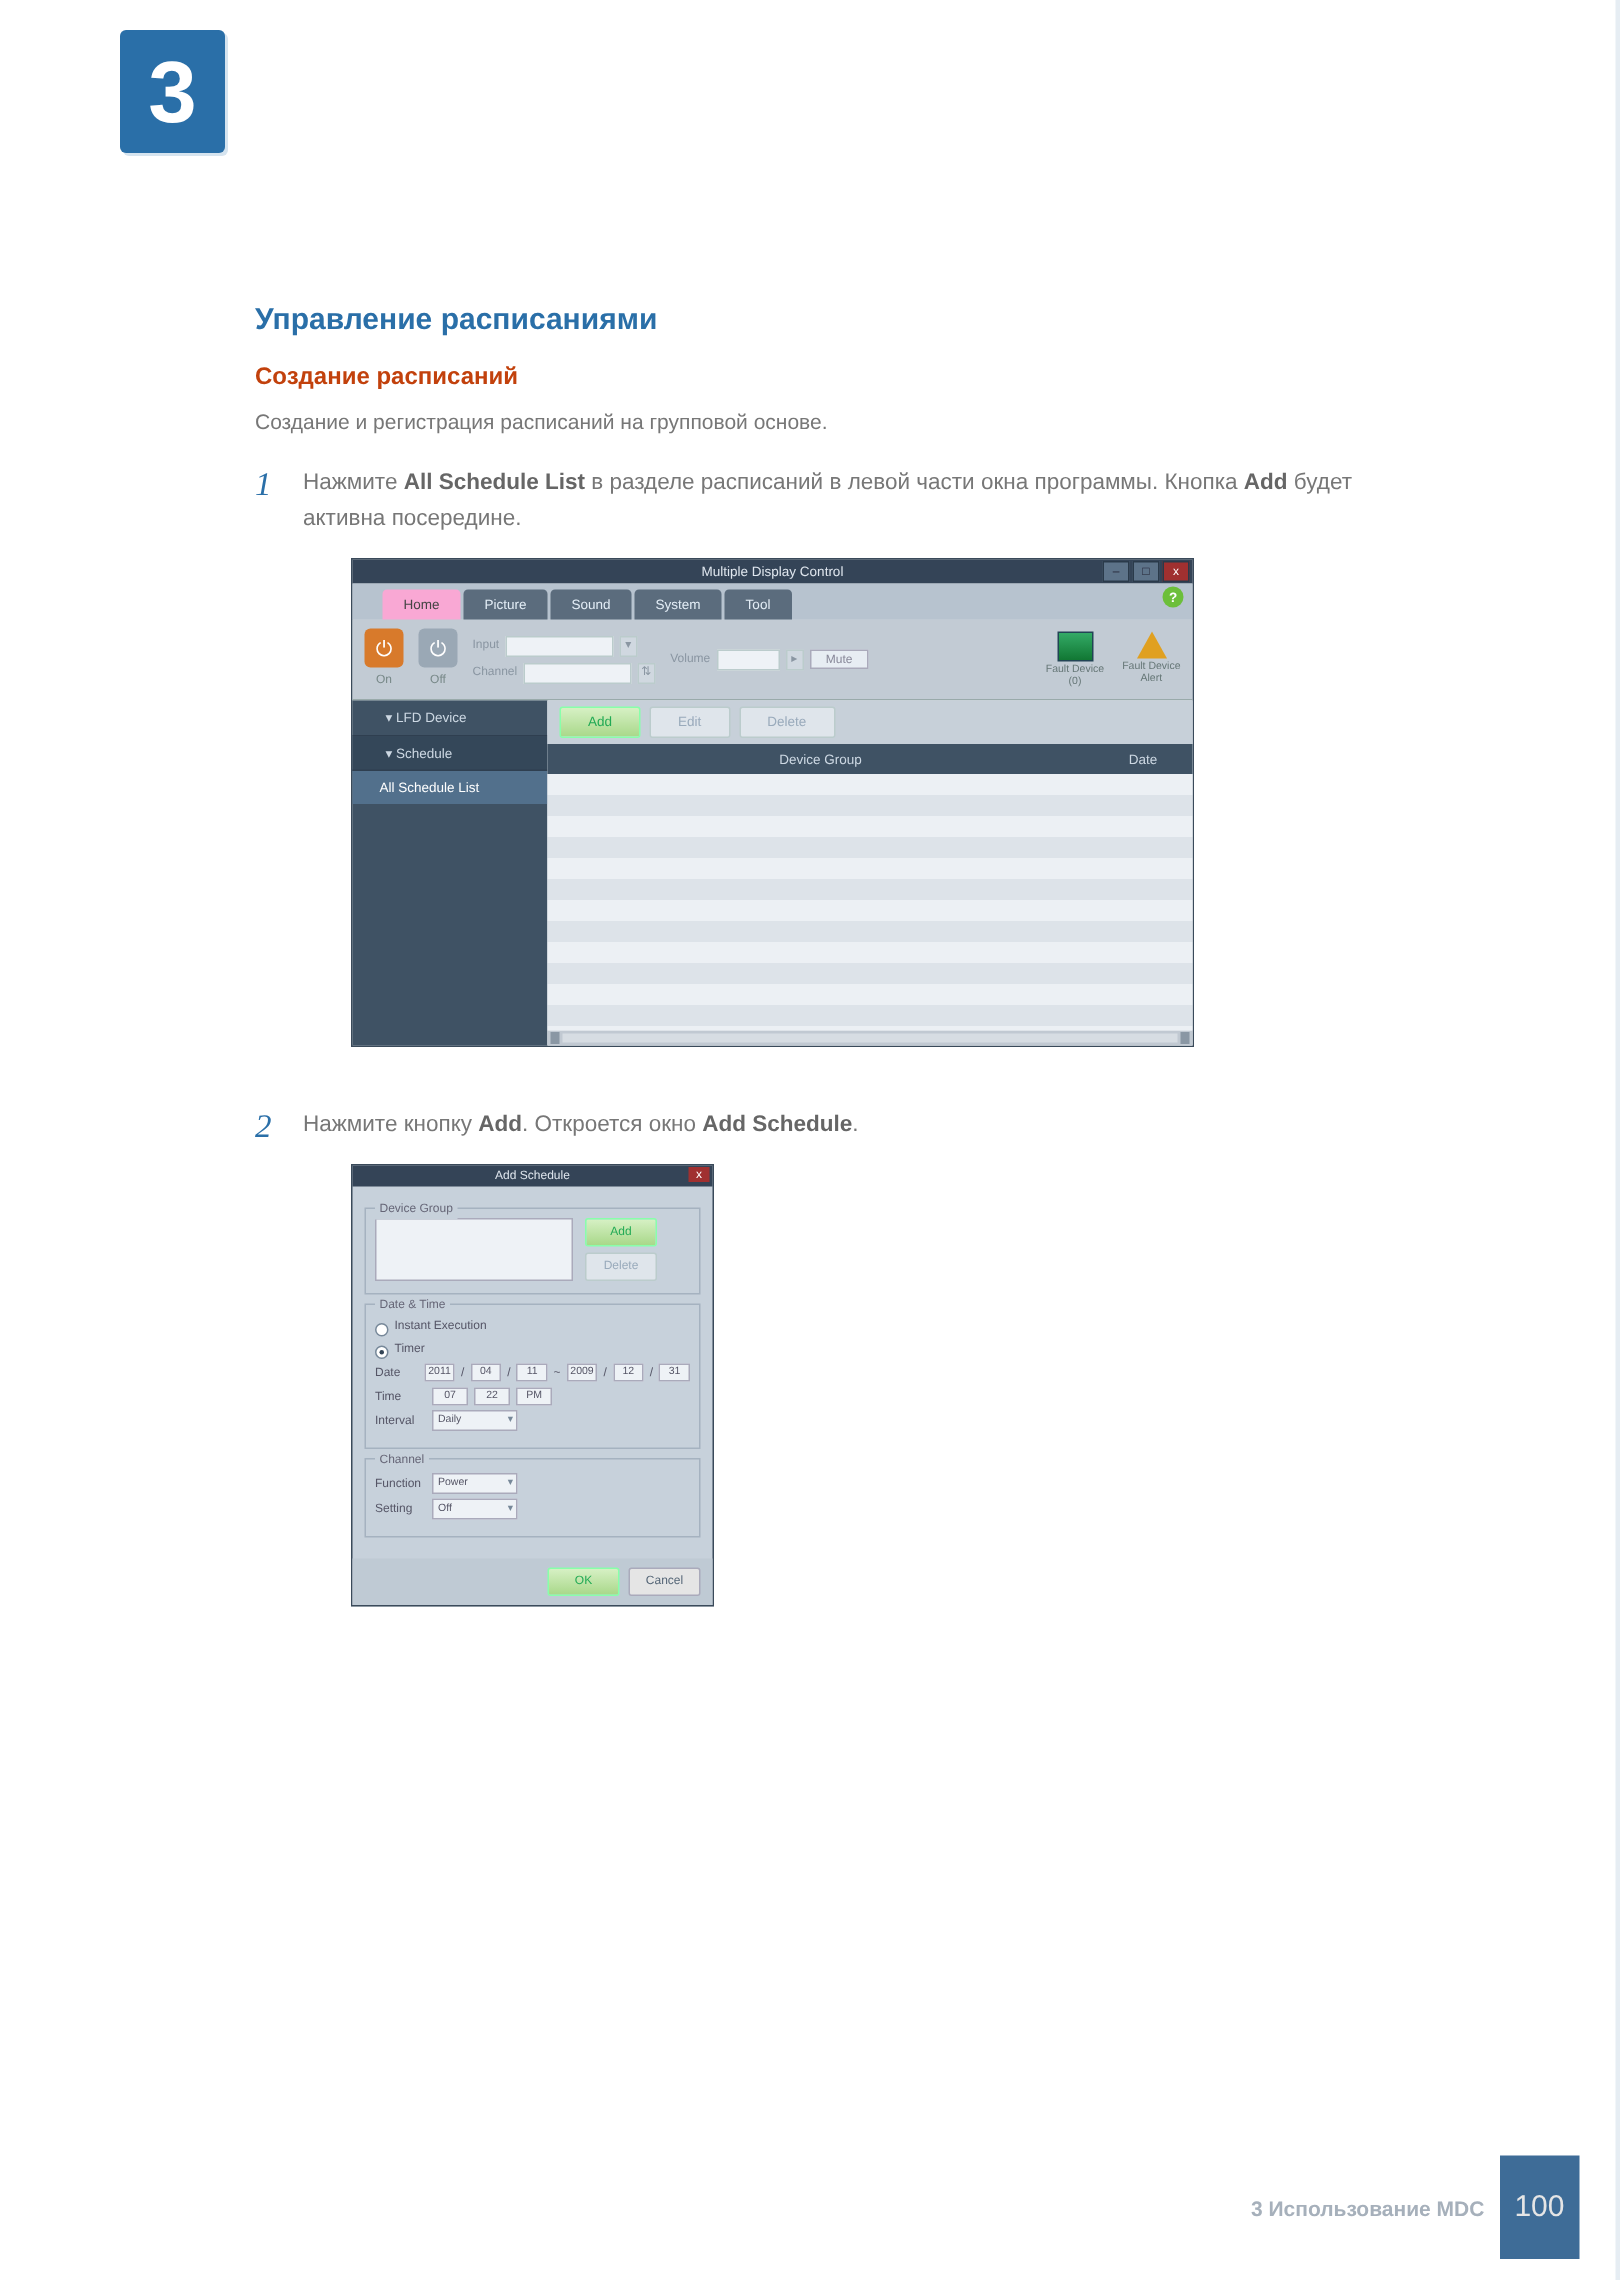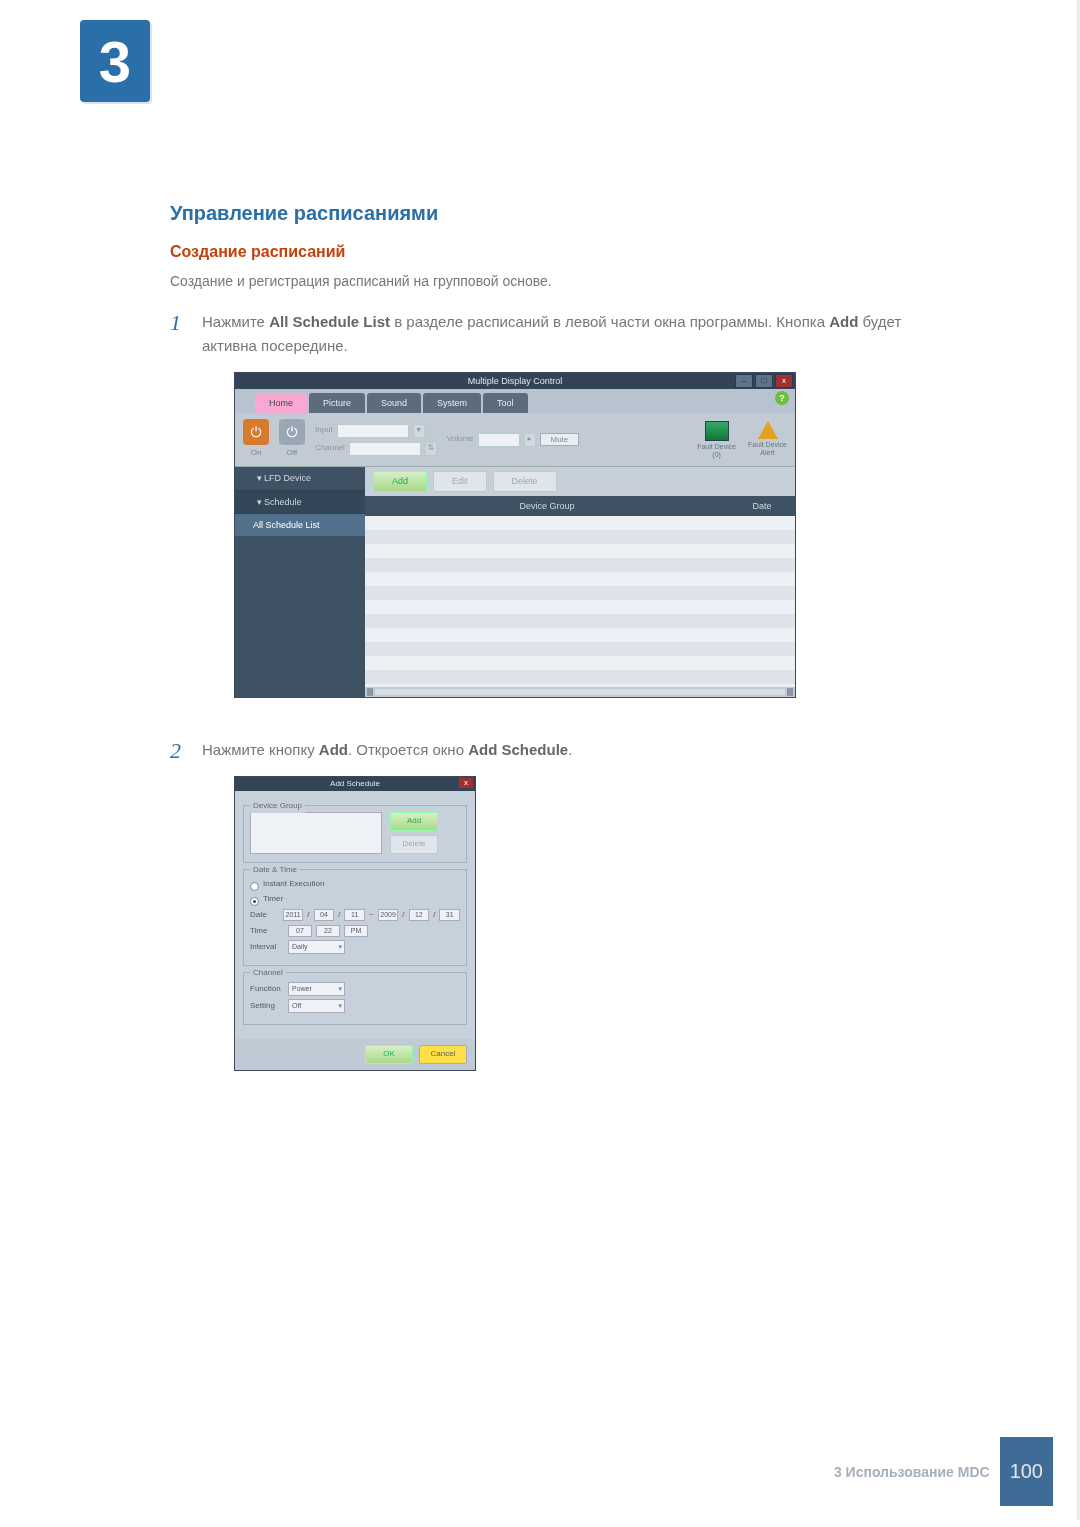--- a/index.html
+++ b/index.html
@@ -291,21 +291,21 @@
                 </div>
                 <div class="form-row">
                   <span class="lbl">Setting</span>
                   <div class="sel-box">Off</div>
                 </div>
               </div>
 
             </div>
             <div class="sched-footer">
               <div class="mini-btn">OK</div>
-              <div class="mini-btn" style="background:#fde047;border-color:#aab;color:#567">Cancel</div>
+              <div class="mini-btn" style="background:#e5e5e5;border-color:#aab;color:#567">Cancel</div>
             </div>
           </div>
 
         </div>
       </li>
     </ol>
   </div>
 
   <div class="page-footer">
     <span class="crumb">3 Использование MDC</span>

